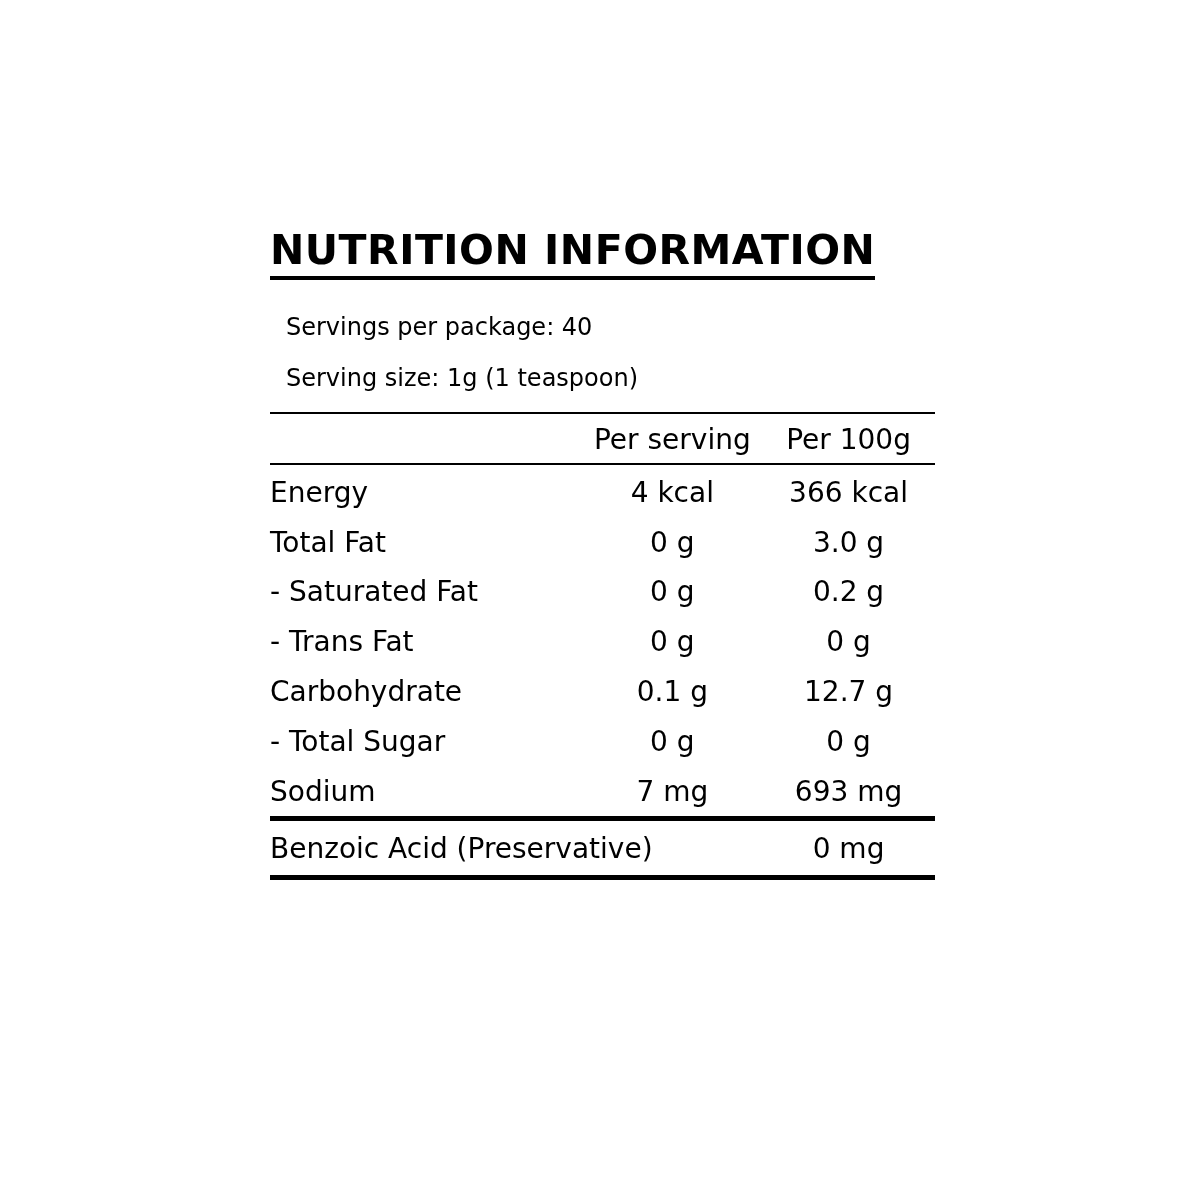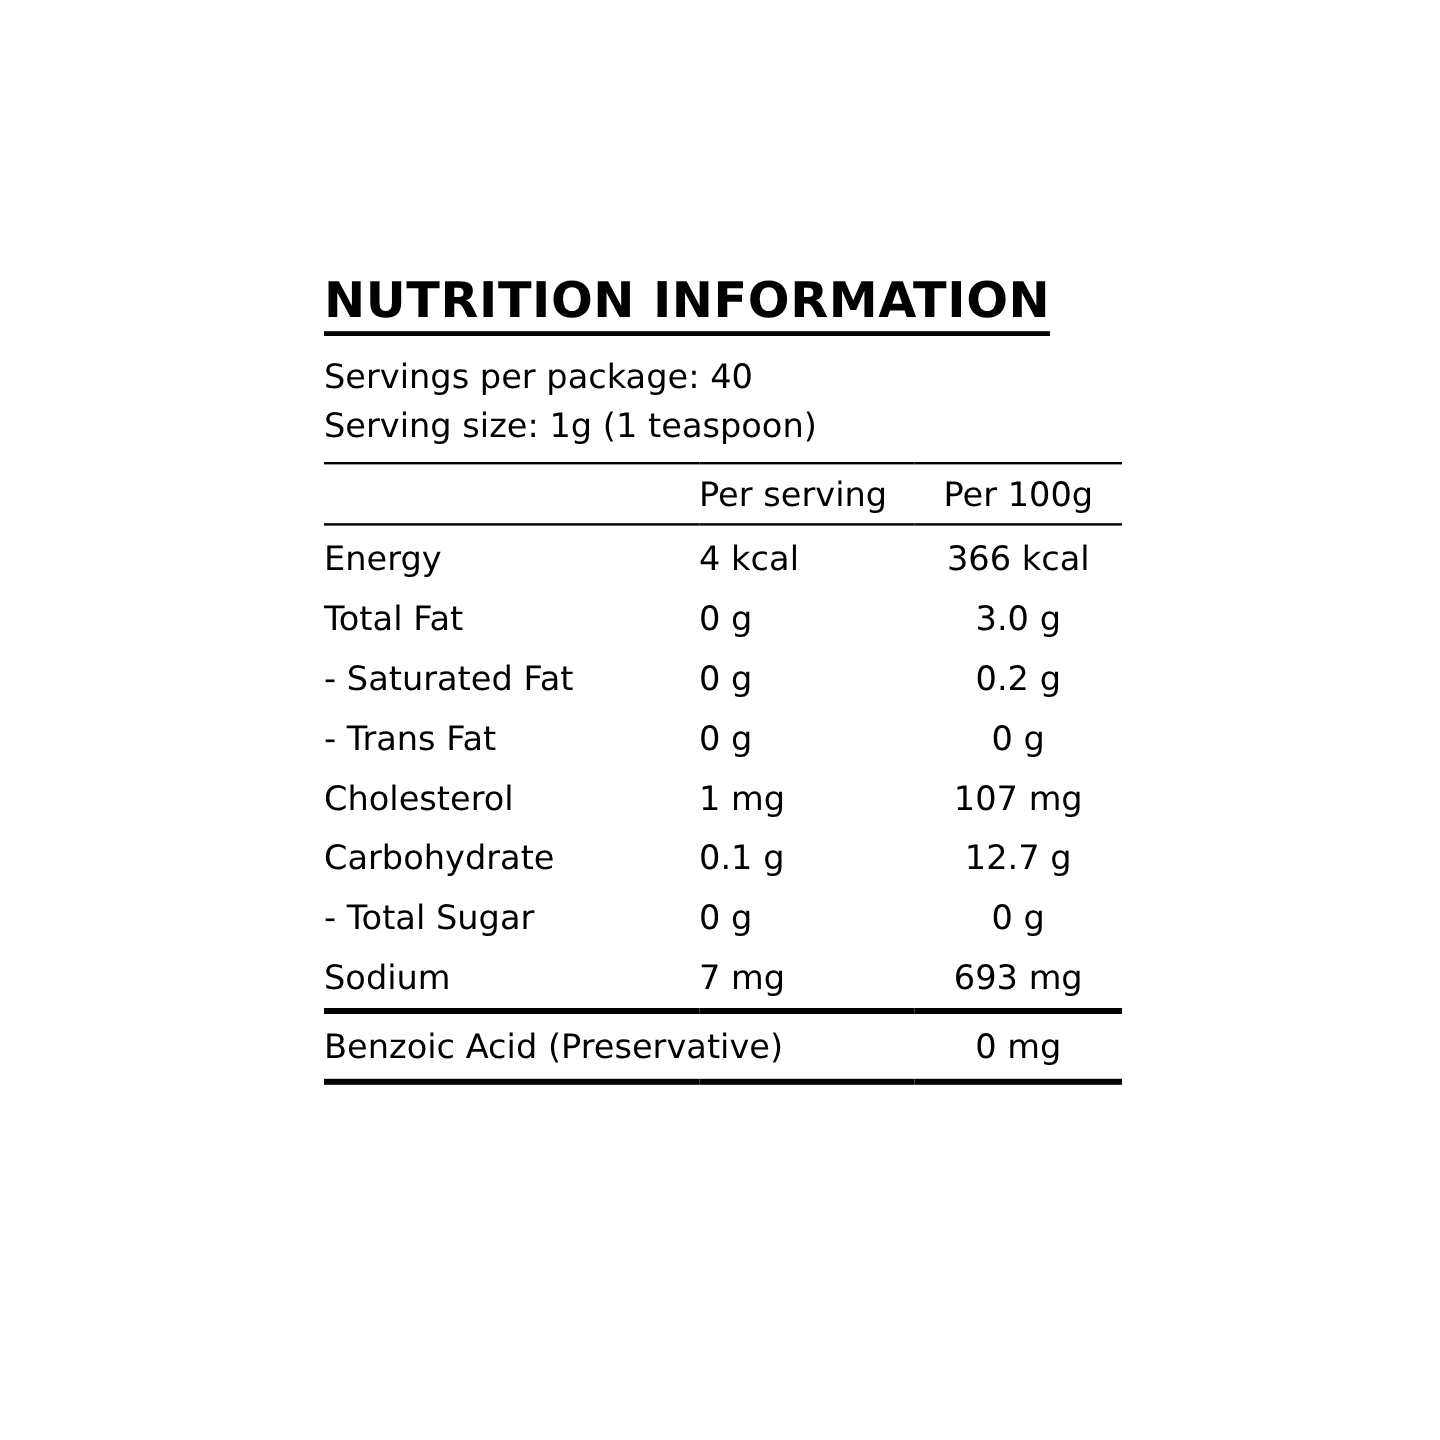--- a/index.html
+++ b/index.html
@@ -26,38 +26,38 @@
     font-weight: bold;
     letter-spacing: 0.5px;
     line-height: 1.15;
     display: inline-block;
     border-bottom: 4px solid #000;
     padding-bottom: 2px;
     margin: 0 0 14px 0;
     white-space: nowrap;
   }
   .meta-line {
-    font-size: 28px;
+    font-size: 24px;
     line-height: 1.45;
-    margin: 0;
+    margin: 16px;
     white-space: nowrap;
   }
   table.nutri {
     width: 100%;
     border-collapse: collapse;
     margin-top: 10px;
     font-size: 28px;
   }
   table.nutri td, table.nutri th {
     padding: 0;
     font-weight: normal;
     vertical-align: bottom;
   }
   .col-label { text-align: left; width: 47%; }
-  .col-serv  { text-align: left; width: 27%; padding-right: 8px; }
+  .col-serv  { text-align: center; width: 27%; padding-right: 8px; }
   .col-100   { text-align: center; width: 26%; }
 
   tr.header-row th {
     padding-top: 9px;
     padding-bottom: 7px;
     font-size: 28px;
   }
   tr.header-row {
     border-top: 2px solid #000;
     border-bottom: 2px solid #000;
@@ -116,25 +116,20 @@
         <td class="col-label indent">- Saturated Fat</td>
         <td class="col-serv">0 g</td>
         <td class="col-100">0.2 g</td>
       </tr>
       <tr class="data-row">
         <td class="col-label indent">- Trans Fat</td>
         <td class="col-serv">0 g</td>
         <td class="col-100">0 g</td>
       </tr>
       <tr class="data-row">
-        <td class="col-label">Cholesterol</td>
-        <td class="col-serv">1 mg</td>
-        <td class="col-100">107 mg</td>
-      </tr>
-      <tr class="data-row">
         <td class="col-label">Carbohydrate</td>
         <td class="col-serv">0.1 g</td>
         <td class="col-100">12.7 g</td>
       </tr>
       <tr class="data-row">
         <td class="col-label indent">- Total Sugar</td>
         <td class="col-serv">0 g</td>
         <td class="col-100">0 g</td>
       </tr>
       <tr class="data-row">

